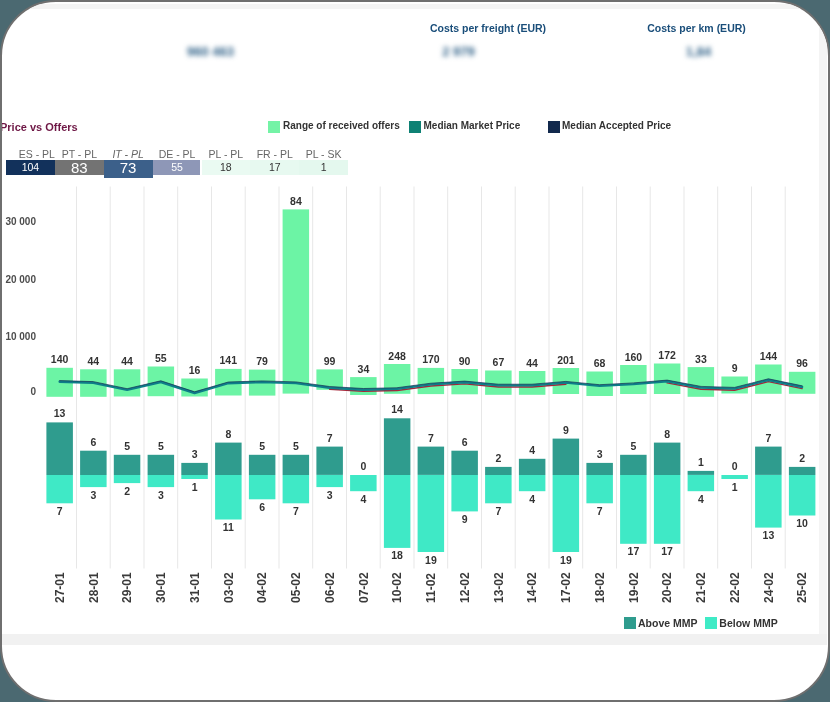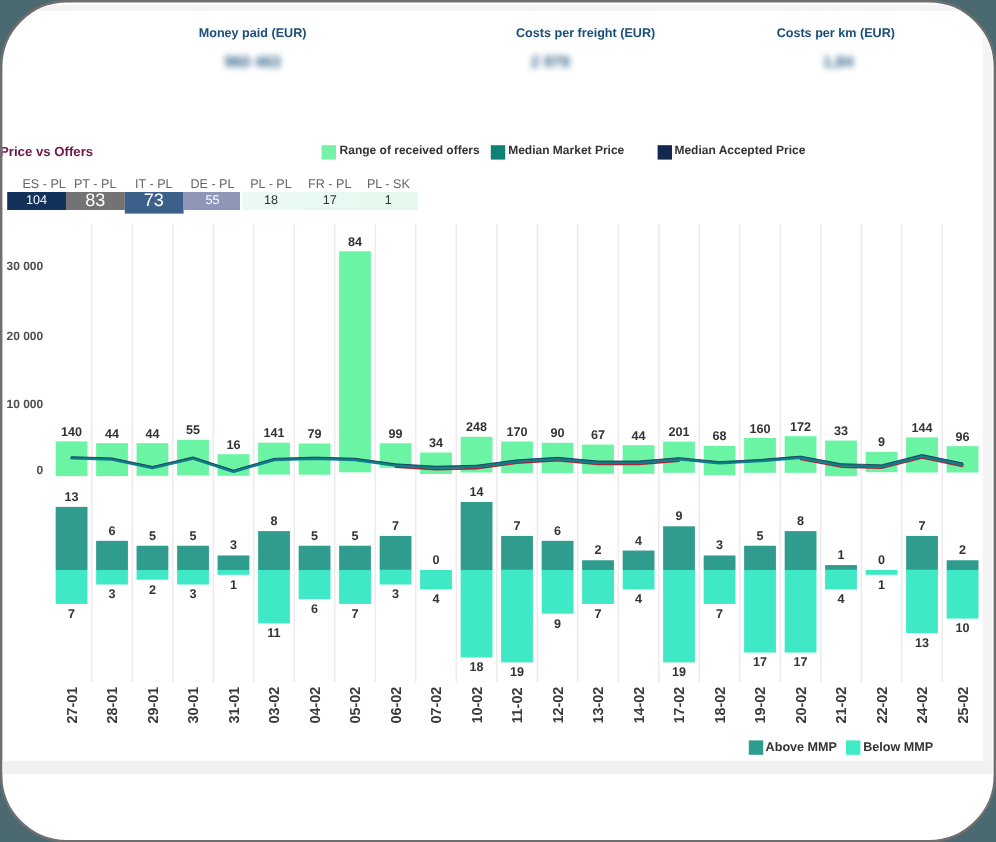--- a/index.html
+++ b/index.html
@@ -7,42 +7,41 @@
          border-radius:56px;box-sizing:border-box;border:2.5px solid #6f6f6f;overflow:hidden;}
   .abs{position:absolute;}
 </style></head>
 <body>
 <div class="frame">
 
   <div class="abs" style="left:0;top:2px;width:830px;height:5px;background:#f4f4f4;"></div>
 
   <div class="abs" style="left:817px;top:7px;width:8px;height:636px;background:#f4f4f4;"></div>
 
-  <div class="abs" style="left:0;top:19.5px;width:417px;text-align:center;font-size:10.5px;font-weight:bold;color:#1a4e7a;">Money paid (EUR)</div>
   <div class="abs" style="left:243.5px;top:19.5px;width:417px;text-align:center;font-size:10.5px;font-weight:bold;color:#1a4e7a;margin-left:34px;">Costs per freight (EUR)</div>
   <div class="abs" style="left:486px;top:19.5px;width:417px;text-align:center;font-size:10.5px;font-weight:bold;color:#1a4e7a;">Costs per km (EUR)</div>
   <div class="abs" style="left:0;top:42px;width:417px;text-align:center;font-size:13px;font-weight:bold;color:#2d5f86;filter:blur(2.5px);">960 463</div>
   <div class="abs" style="left:248px;top:42px;width:417px;text-align:center;font-size:13px;font-weight:bold;color:#2d5f86;filter:blur(2.5px);">2 979</div>
   <div class="abs" style="left:488px;top:42px;width:417px;text-align:center;font-size:13px;font-weight:bold;color:#2d5f86;filter:blur(2.5px);">1,84</div>
 
 
   <div class="abs" style="left:-2px;top:118.5px;font-size:11px;font-weight:bold;color:#6e1745;">Price vs Offers</div>
 
   <div class="abs" style="left:266.4px;top:118.6px;width:12px;height:12px;background:#74f3a6;"></div>
   <div class="abs" style="left:281px;top:117.5px;font-size:10px;font-weight:bold;color:#333;">Range of received offers</div>
   <div class="abs" style="left:406.9px;top:118.6px;width:12px;height:12px;background:#0e8174;"></div>
   <div class="abs" style="left:421.5px;top:117.5px;font-size:10px;font-weight:bold;color:#333;">Median Market Price</div>
   <div class="abs" style="left:546.3px;top:118.6px;width:12px;height:12px;background:#12294d;"></div>
   <div class="abs" style="left:560px;top:117.5px;font-size:10px;font-weight:bold;color:#333;">Median Accepted Price</div>
 
 <div style="position:absolute;left:4.0px;top:146px;width:48.9px;text-align:right;font-size:10.5px;color:#666;">ES - PL</div>
 <div style="position:absolute;left:4.0px;top:158px;width:48.9px;height:15.3px;background:#12315b;color:#fff;font-size:10.5px;text-align:center;line-height:15.3px;">104</div>
 <div style="position:absolute;left:52.9px;top:146px;width:48.9px;text-align:center;font-size:10.5px;color:#666;">PT - PL</div>
 <div style="position:absolute;left:52.9px;top:158px;width:48.9px;height:15.3px;background:#737373;color:#fff;font-size:15px;text-align:center;line-height:15.3px;">83</div>
-<div style="position:absolute;left:101.7px;top:146px;width:48.9px;text-align:center;font-size:10.5px;color:#666;">IT - PL</div>
+<div style="position:absolute;left:101.7px;top:146px;width:48.9px;text-align:center;font-size:10.5px;color:#666;font-style:italic;">IT - PL</div>
 <div style="position:absolute;left:101.7px;top:158px;width:48.9px;height:18px;background:#3c608a;color:#fff;font-size:15px;text-align:center;line-height:15.3px;">73</div>
 <div style="position:absolute;left:150.6px;top:146px;width:48.9px;text-align:center;font-size:10.5px;color:#666;">DE - PL</div>
 <div style="position:absolute;left:150.6px;top:158px;width:48.9px;height:15.3px;background:#8e97b7;color:#fff;font-size:10.5px;text-align:center;line-height:15.3px;">55</div>
 <div style="position:absolute;left:199.4px;top:146px;width:48.9px;text-align:center;font-size:10.5px;color:#666;">PL - PL</div>
 <div style="position:absolute;left:199.4px;top:158px;width:48.9px;height:15.3px;background:#eafaf2;color:#333;font-size:10.5px;text-align:center;line-height:15.3px;">18</div>
 <div style="position:absolute;left:248.3px;top:146px;width:48.9px;text-align:center;font-size:10.5px;color:#666;">FR - PL</div>
 <div style="position:absolute;left:248.3px;top:158px;width:48.9px;height:15.3px;background:#e7f9f0;color:#333;font-size:10.5px;text-align:center;line-height:15.3px;">17</div>
 <div style="position:absolute;left:297.2px;top:146px;width:48.9px;text-align:center;font-size:10.5px;color:#666;">PL - SK</div>
 <div style="position:absolute;left:297.2px;top:158px;width:48.9px;height:15.3px;background:#e4f8ee;color:#333;font-size:10.5px;text-align:center;line-height:15.3px;">1</div>
   <div class="abs" style="left:197.8px;top:158px;width:2px;height:15.3px;background:#fff;"></div>

